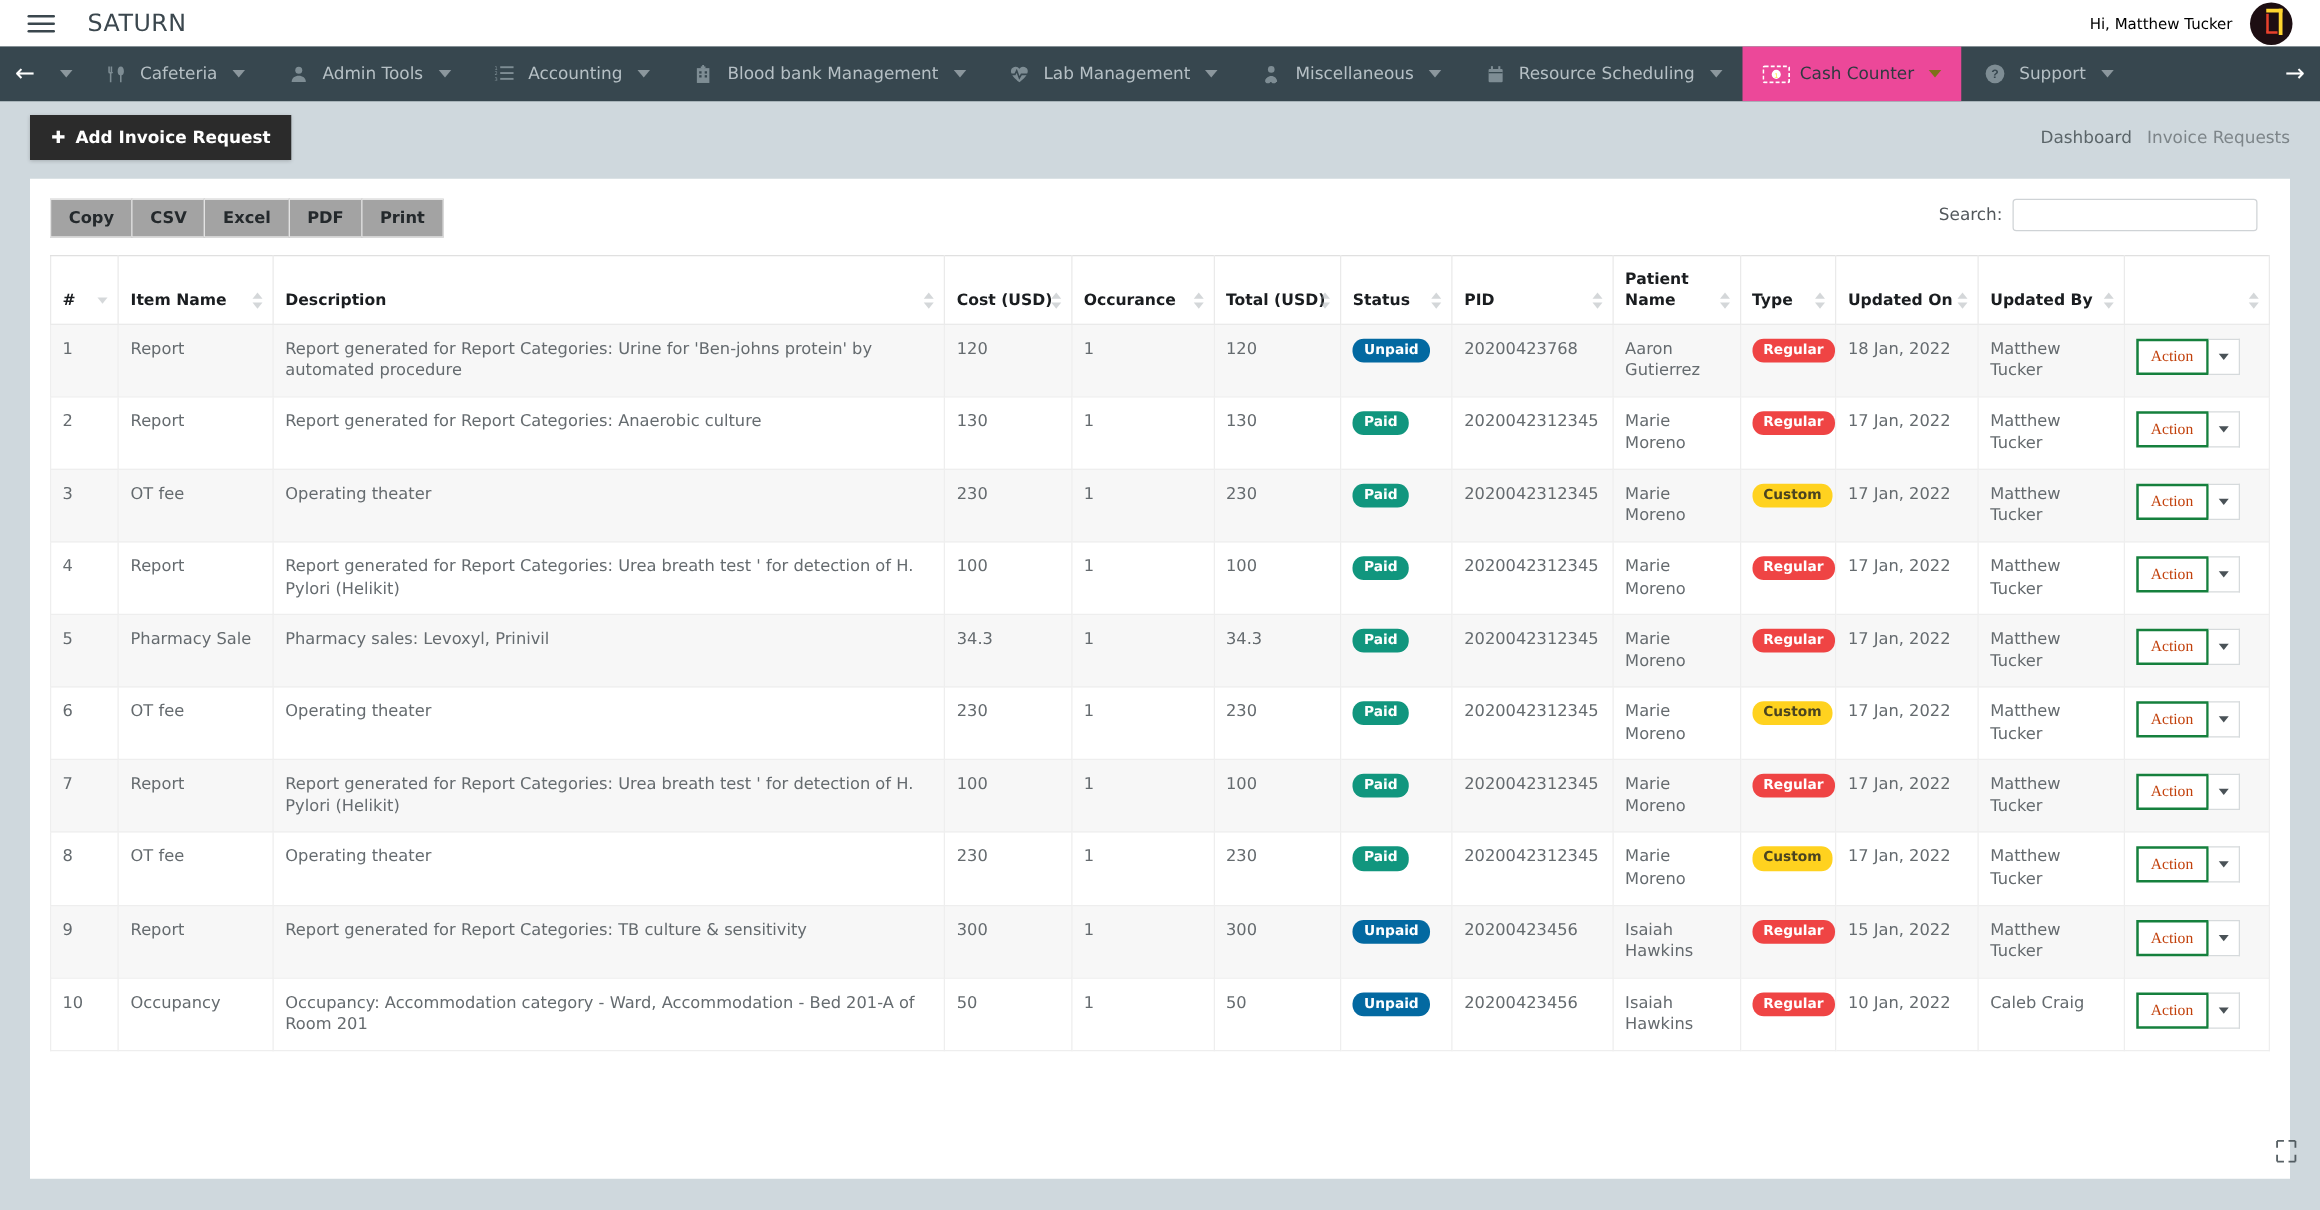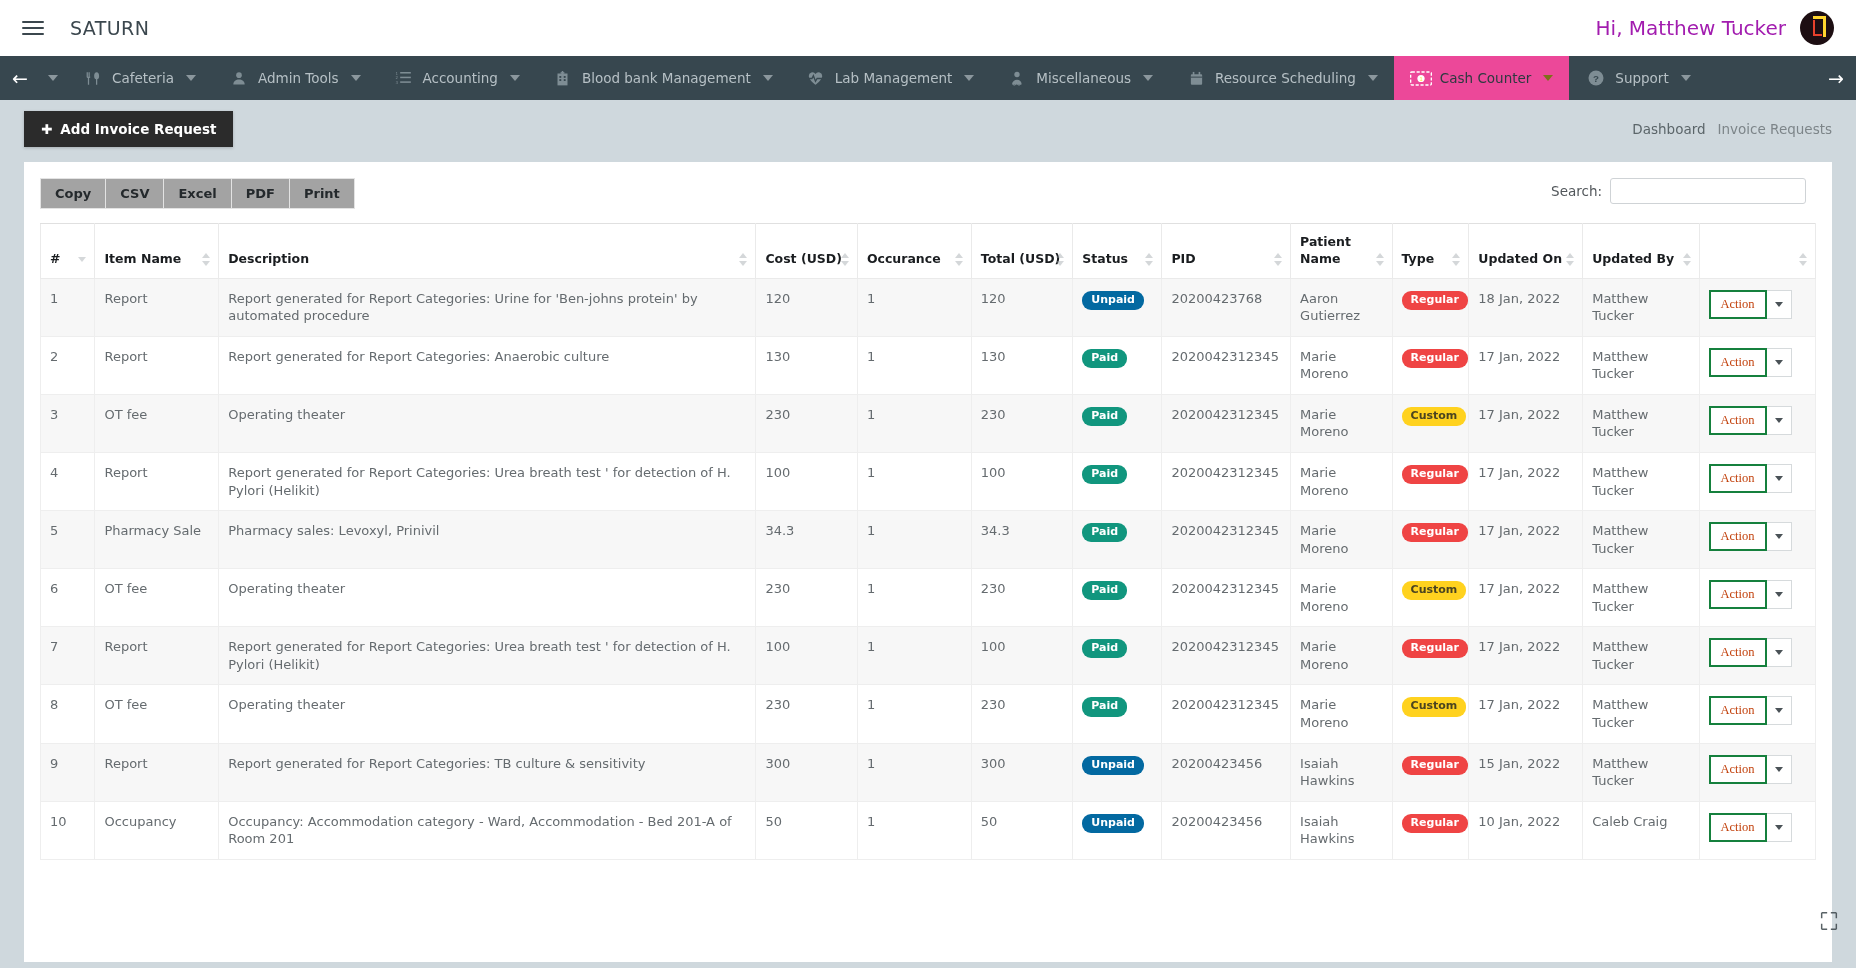--- a/index.html
+++ b/index.html
@@ -8,30 +8,30 @@
     width: 1856px; height: 968px;
     font-family: "DejaVu Sans", "Liberation Sans", sans-serif;
     background: #cfd8dd;
     overflow: hidden;
     font-size: 13px;
     color: #52575b;
   }
 
   
   .topbar {
-    height: 56px; background: #ffffff;
+    height: 37px; background: #ffffff;
     display: flex; align-items: center;
     padding: 0 22px;
     position: relative; z-index: 5;
   }
   .hamburger { width: 22px; cursor: pointer; margin-right: 26px; }
   .hamburger span { display: block; height: 2px; background: #3b474e; margin: 4px 0; border-radius: 1px; }
   .brand { font-size: 19px; color: #3b474e; letter-spacing: .4px; font-weight: 400; }
   .topbar-right { margin-left: auto; display: flex; align-items: center; gap: 14px; }
-  .greeting { font-size: 20px; color: #a21caf; }
+  .greeting { font-size: 12px; color: #000000; }
   .avatar {
     width: 34px; height: 34px; border-radius: 50%;
     background: #1d0e12; position: relative; overflow: hidden;
   }
   .avatar .m1 { position: absolute; left: 13px; top: 5px; width: 13px; height: 3px; background: #ffd52e; }
   .avatar .m2 { position: absolute; left: 23px; top: 5px; width: 3px; height: 21px; background: #ffd52e; }
   .avatar .m3 { position: absolute; left: 13px; top: 9px; width: 2px; height: 15px; background: #e8412c; }
   .avatar .m4 { position: absolute; left: 13px; top: 23px; width: 9px; height: 2px; background: #e8412c; }
 
   

